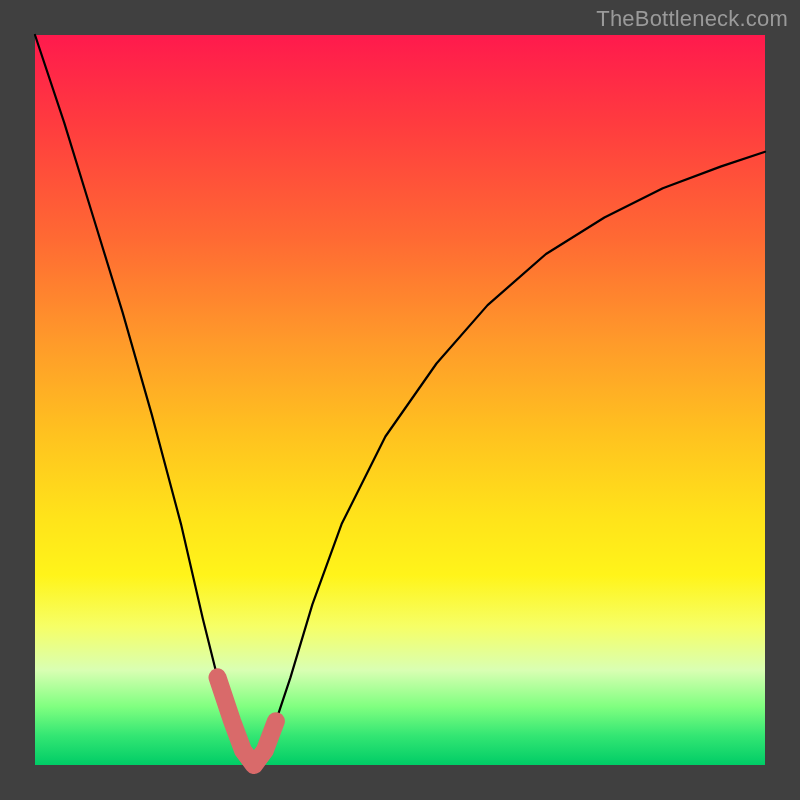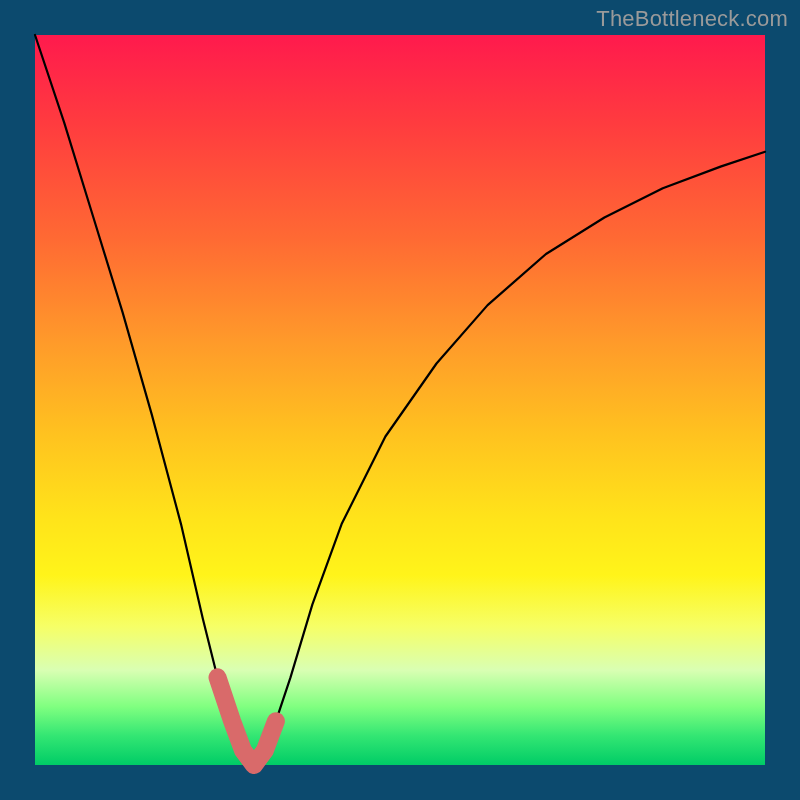--- a/index.html
+++ b/index.html
@@ -10,21 +10,21 @@
     background: #000;
     overflow: hidden;
     font-family: Arial, Helvetica, sans-serif;
   }
   .frame {
     position: absolute;
     left: 0;
     top: 0;
     width: 800px;
     height: 800px;
-    background: #0c4a6e;
+    background: #404040;
   }
   .plot {
     position: absolute;
     left: 35px;
     top: 35px;
     width: 730px;
     height: 730px;
     
     background: linear-gradient(
       to bottom,

